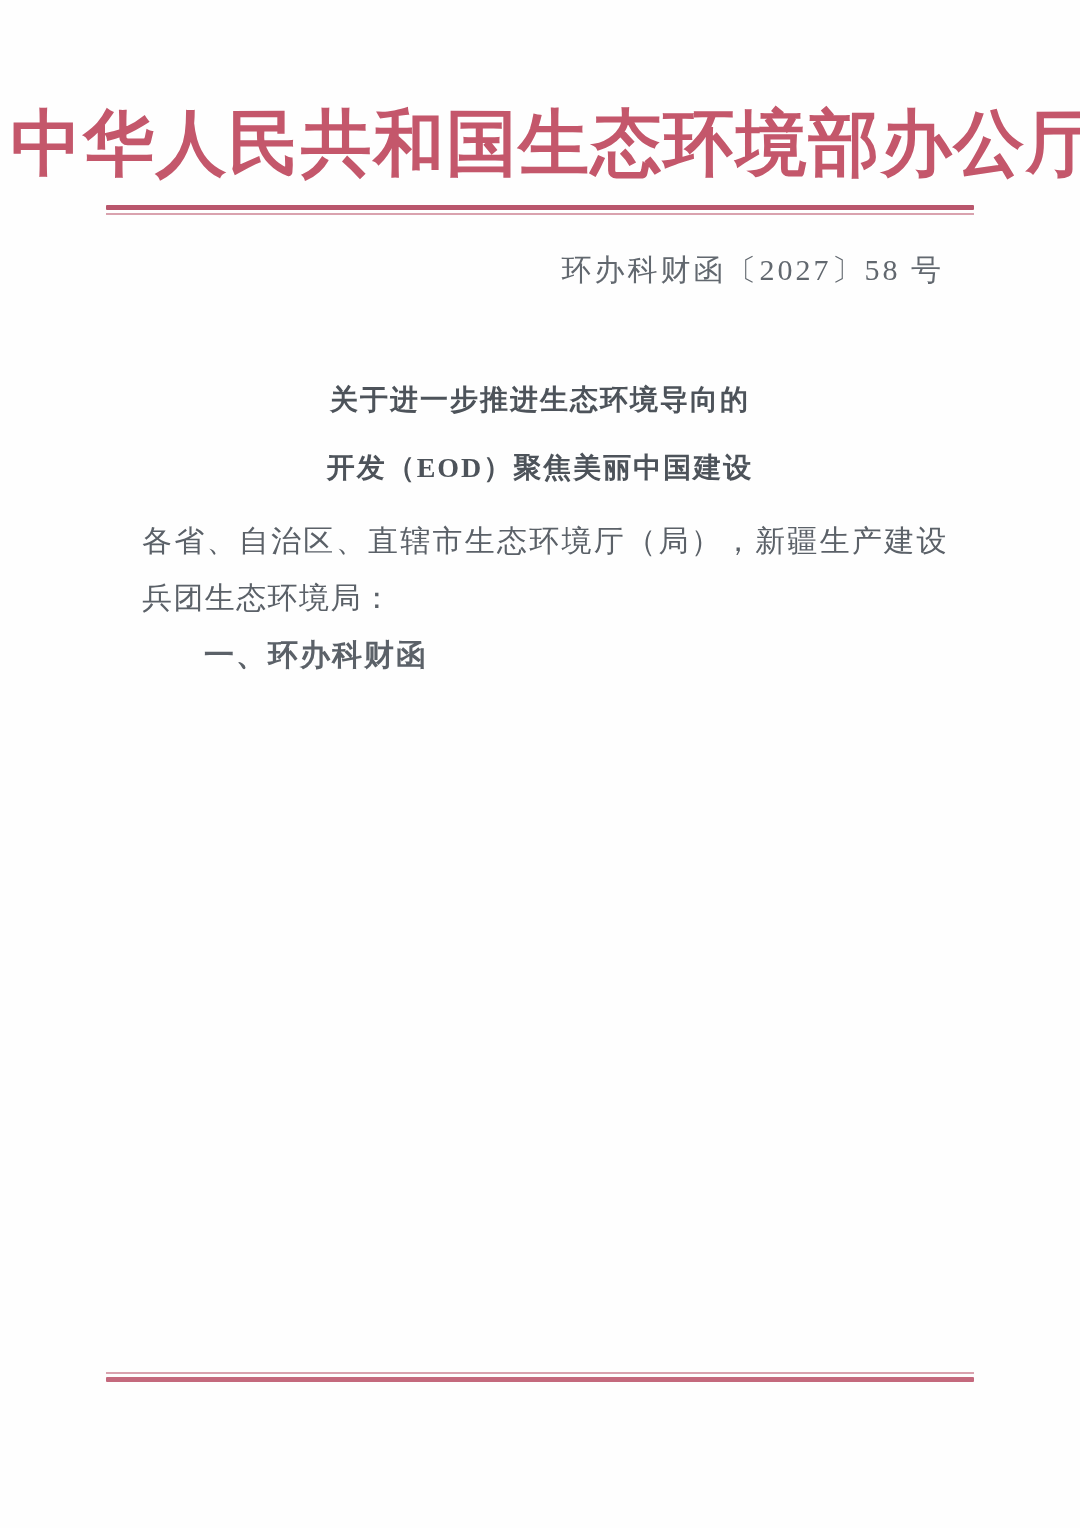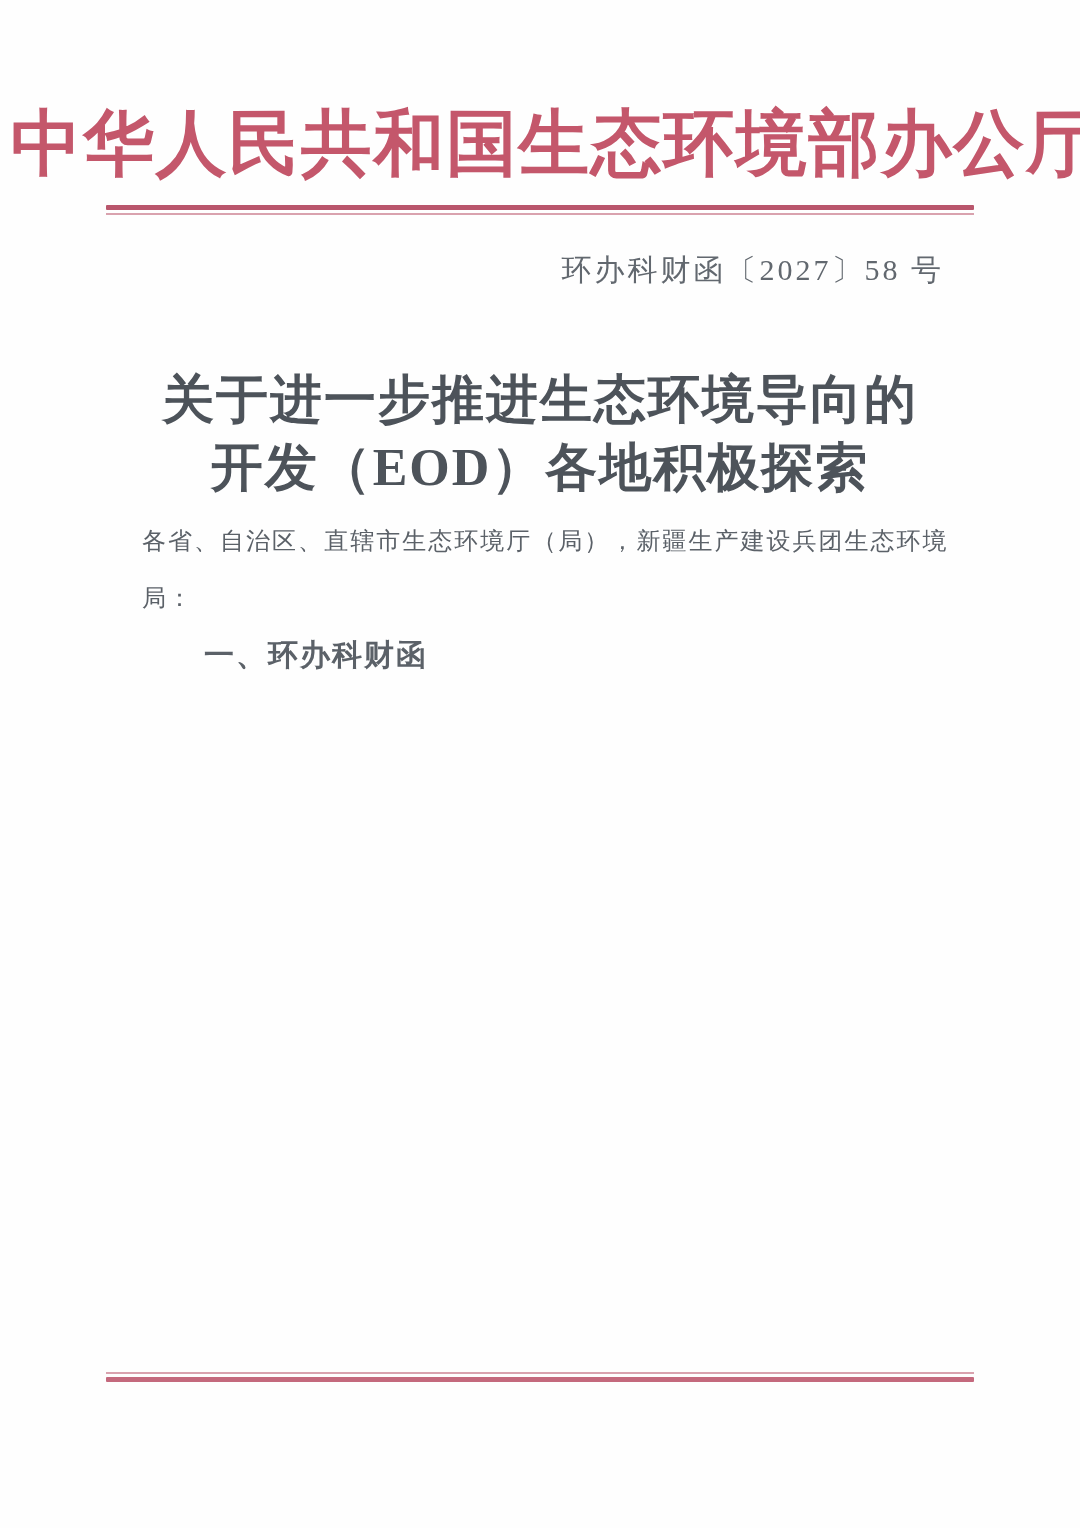--- a/index.html
+++ b/index.html
@@ -79,39 +79,39 @@
   
   .doc-title {
     position: absolute;
     left: 0;
     right: 0;
     top: 366px;
     text-align: center;
   }
   .doc-title .line {
     font-family: "Liberation Serif", "DejaVu Serif", serif;
-    font-size: 52px;
+    font-size: 28px;
     font-weight: 700;
     letter-spacing: 2px;
     line-height: 68px;
     color: #4d535a;
     white-space: nowrap;
   }
 
   
   .body-block {
     position: absolute;
     left: 142px;
     top: 512px;
     width: 806px;
   }
 
   .para {
-    font-family: Liberation Sans, sans-serif;
-    font-size: 24px;
+    font-family: Liberation Serif, serif;
+    font-size: 30px;
     line-height: 57px;
     color: #5b6168;
     letter-spacing: 1.4px;
     text-align: justify;
     text-align-last: left;
     margin: 0;
   }
 
   .para.indent {
     text-indent: 62px;
@@ -161,21 +161,21 @@
 
   <div class="rule-top">
     <div class="bar-thick"></div>
     <div class="bar-thin"></div>
   </div>
 
   <div class="doc-number">环办科财函〔2027〕58 号</div>
 
   <div class="doc-title">
     <div class="line">关于进一步推进生态环境导向的</div>
-    <div class="line">开发（EOD）各地积极探索</div>
+    <div class="line">开发（EOD）聚焦美丽中国建设</div>
   </div>
 
   <div class="body-block">
 
     <p class="para">各省、自治区、直辖市生态环境厅（局），新疆生产建设兵团生态环境局：</p>
 
 
     <p class="section-heading">一、环办科财函</p>
 
 

